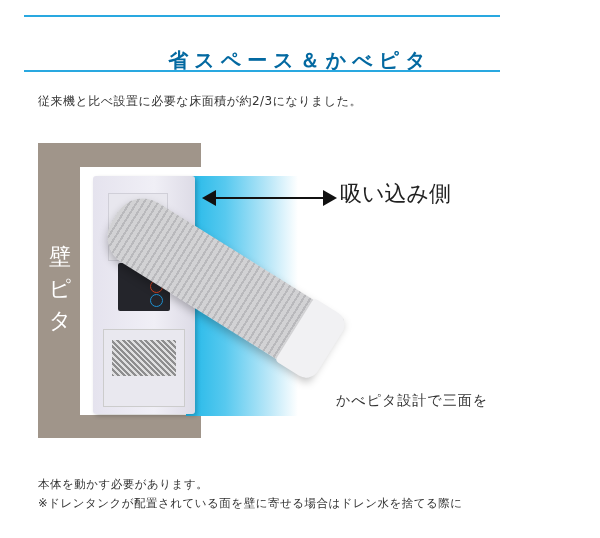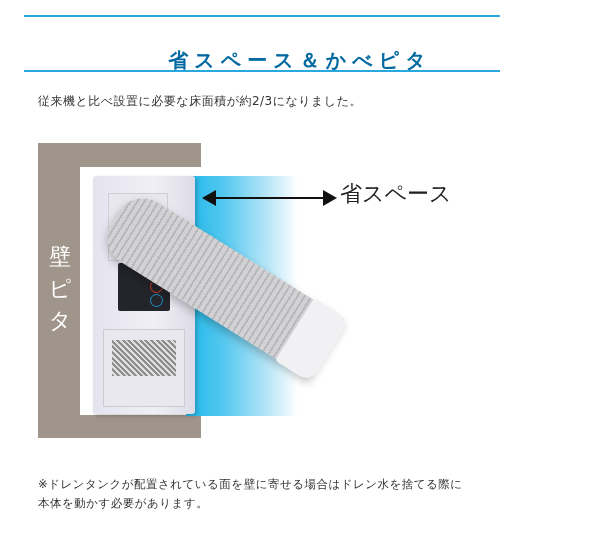--- a/index.html
+++ b/index.html
@@ -82,23 +82,24 @@
     <div class="mesh"></div>
   </div>
   <div class="hose">
     <div class="hose-cap"></div>
   </div>
 
   <div class="arrow-l"></div>
   <div class="arrow-line"></div>
   <div class="arrow-r"></div>
   <div class="suction">
-    <div>省スペース</div>
+    <div>吸い込み側</div>
   </div>
 
   <div class="caption">
+    <span class="l1">かべピタ設計で三面を</span>
   </div>
 </div>
 
 <div class="note">
+  <div>本体を動かす必要があります。</div>
   <div>※ドレンタンクが配置されている面を壁に寄せる場合はドレン水を捨てる際に</div>
-  <div>本体を動かす必要があります。</div>
 </div>
 
 </body></html>

